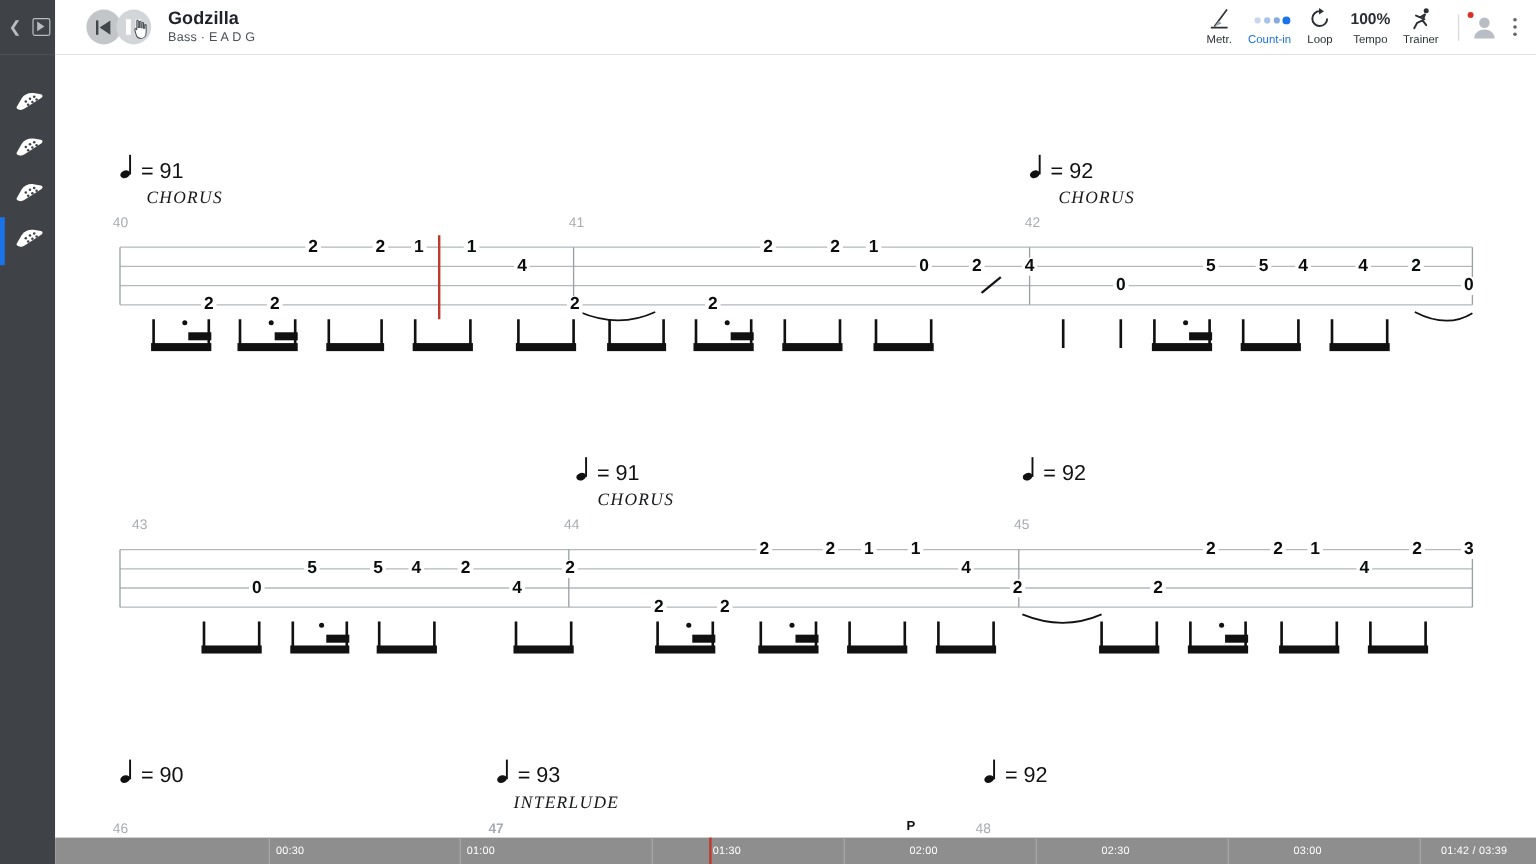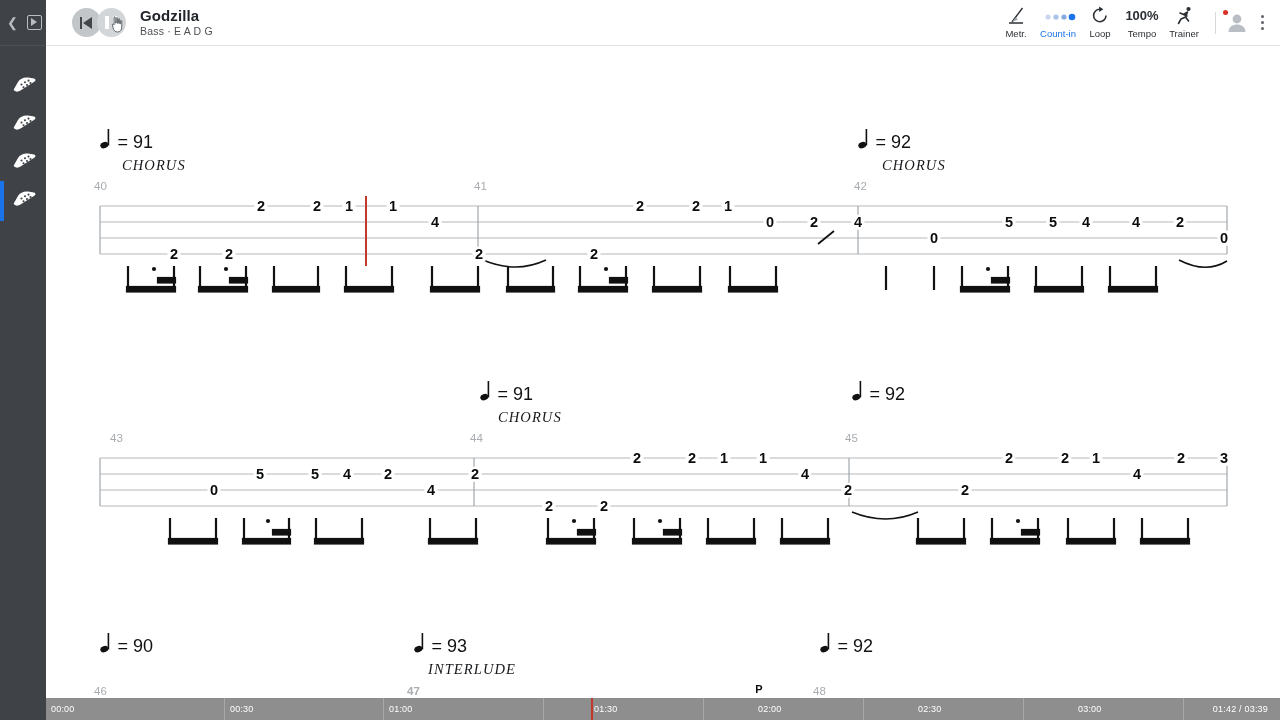--- a/index.html
+++ b/index.html
@@ -127,21 +127,21 @@
     background:#8e8e8e;
   }
   .tl-seg {
     position:absolute; top:0; height:22px;
     border-left:1px solid #a8a8a8;
     display:flex; align-items:center;
   }
   .tl-seg span { font-size:9px; color:#ffffff; padding-left:5px; letter-spacing:.2px; }
   .tl-total {
     position:absolute; right:0; top:0; height:22px; display:flex; align-items:center;
-    padding-right:12px; font-size:9px; color:#ffffff; letter-spacing:.2px;
+    padding-right:24px; font-size:9px; color:#ffffff; letter-spacing:.2px;
   }
   .tl-head { position:absolute; top:0; width:2px; height:22px; background:#c0392b; }
 </style>
 </head>
 <body>
 
 <div id="left-rail">
   <div id="rail-top">
     <div class="rail-btn">❮</div>
     <div class="rail-sq"></div>
@@ -538,23 +538,20 @@
           <line x1="1125" y1="90" x2="1125" y2="95"></line>
           <line x1="1175" y1="90" x2="1175" y2="95"></line>
         </g>
       </svg>
     <div class="tech" style="left: 713px; top: 31px;">P</div></div>
 
   </div>
 </div>
 
 <div id="timeline">
-  <div class="tl-seg" style="left:0px; width:178px; border-left:none;">
-    <span>00:00</span>
-  </div>
   <div class="tl-seg" style="left:178px; width:159px;">
     <span>00:30</span>
   </div>
   <div class="tl-seg" style="left:337px; width:160px;">
     <span>01:00</span>
   </div>
   <div class="tl-seg" style="left:497px; width:160px;">
     <span style="padding-left:50px;">01:30</span>
   </div>
   <div class="tl-seg" style="left:657px; width:160px;">

